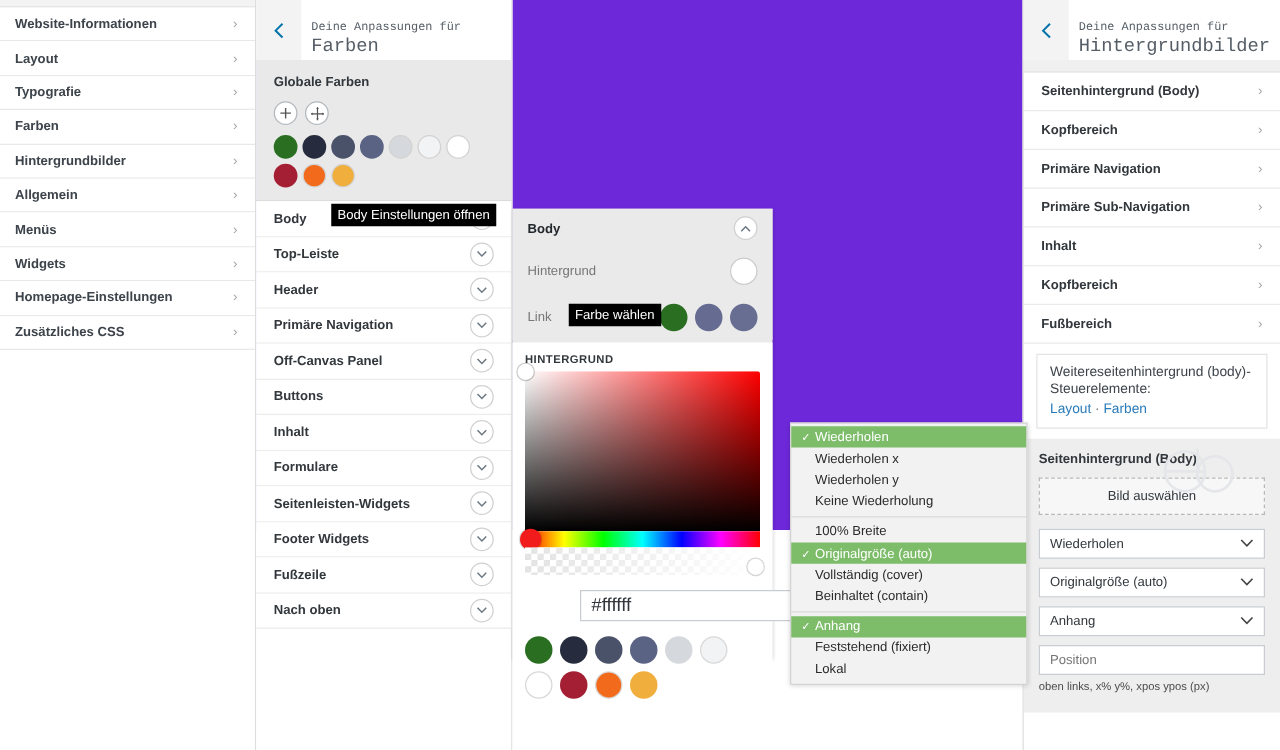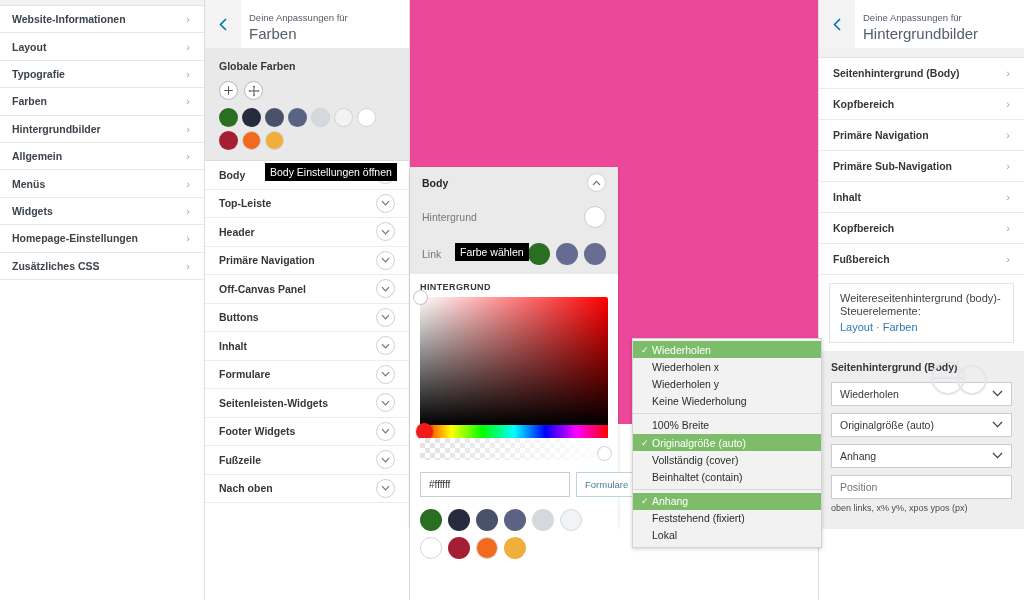--- a/index.html
+++ b/index.html
@@ -2,29 +2,30 @@
 <html lang="de"><head>
 <meta charset="utf-8">
 <style>
   * { box-sizing: border-box; margin: 0; padding: 0; }
   html, body {
     width: 1024px; height: 600px;
     background: #ffffff;
     font-family: "Liberation Sans", sans-serif;
     overflow: hidden;
   }
-  #stage { position: relative; width: 1024px; height: 424px; background:#ec4899; }
+  #stage { position: relative; width: 1024px; height: 424px; background:#6d28d9; }
 
   
   .panel { position: absolute; background: #fff; }
 
   .panel-header {
-    display: flex; align-items: center;
+    display: flex; align-items: flex-end;
     background: #fff;
     height: 48px;
+    font-family: Liberation Mono, monospace;
   }
   .back-btn {
     width: 36px; height: 48px;
     display: flex; align-items: center; justify-content: center;
     background: #f3f3f3;
     color: #0073aa;
     font-size: 15px; line-height: 1;
     flex: 0 0 36px;
   }
   .back-btn svg { display:block; }
@@ -146,21 +147,21 @@
     background-size:10px 10px; background-position:0 0,5px 5px;
   }
   .alpha-fill{position:absolute;inset:0;background:linear-gradient(to right, rgba(255,255,255,0), #fff);}
   .alpha-handle{
     position:absolute; right:-3px; top:9px; width:13px;height:13px;border-radius:50%;
     background:#fff; box-shadow:0 0 0 1px rgba(0,0,0,.16);
   }
   .hex-row { display:flex; align-items:center; gap:6px; margin-top: 12px; }
   .hex-input {
     flex:1 1 auto; height:25px; border:1px solid #c9cdd1; background:#fff;
-    font-size:10px; color:#32373c; padding: 0 8px; font-family:"Liberation Sans",sans-serif;
+    font-size:15px; color:#32373c; padding: 0 8px; font-family:"Liberation Sans",sans-serif;margin-left:44px;
   }
   .std-btn {
     height:25px; border:1px solid #bcd3e0; background:#fff;
     color:#4a7d97; font-size:9.5px; padding: 0 8px;
     font-family:"Liberation Sans",sans-serif;
   }
   .pal-grid{display:flex;flex-wrap:wrap;gap:6px;width:180px;margin-top:12px;}
   .pal{width:22px;height:22px;border-radius:50%;}
   .pal.border{border:1px solid #d8d8d8;}
 
@@ -574,20 +575,21 @@
 
     <div class="notice">
       <div>Weitereseitenhintergrund (body)-Steuerelemente:</div>
       <div style="margin-top:3px;">
         <a href="#">Layout</a><span style="color:#777;margin:0 3px;">·</span><a href="#">Farben</a>
       </div>
     </div>
 
     <div class="bg-ctrl">
       <h4>Seitenhintergrund (Body)</h4>
+      <div class="media-box">Bild auswählen</div>
 
       <div class="sel-ctrl">
         <span>Wiederholen</span>
         <span class="chev">
           <svg width="11" height="7" viewBox="0 0 11 7">
               <path d="M1 1 L5.5 5.6 L10 1" fill="none" stroke="#444" stroke-width="1.3"></path>
             </svg>
         </span>
       </div>
       <div class="sel-ctrl">

